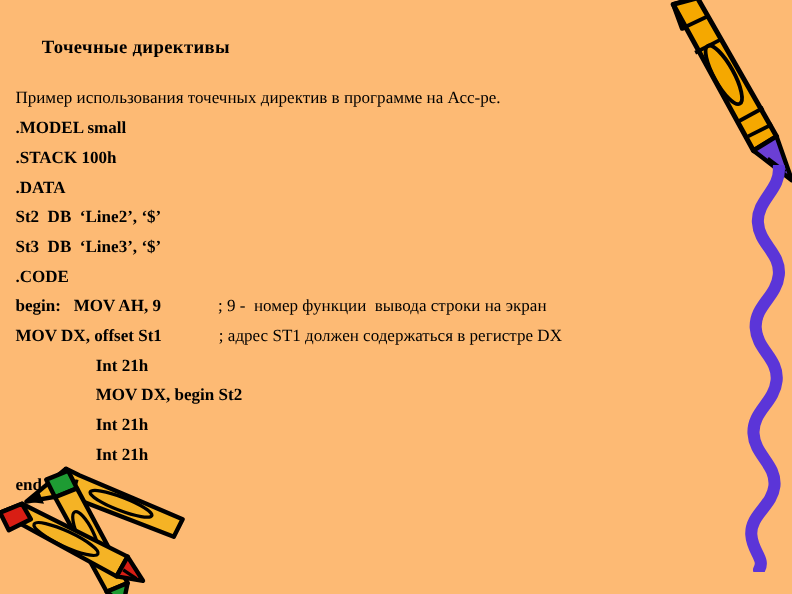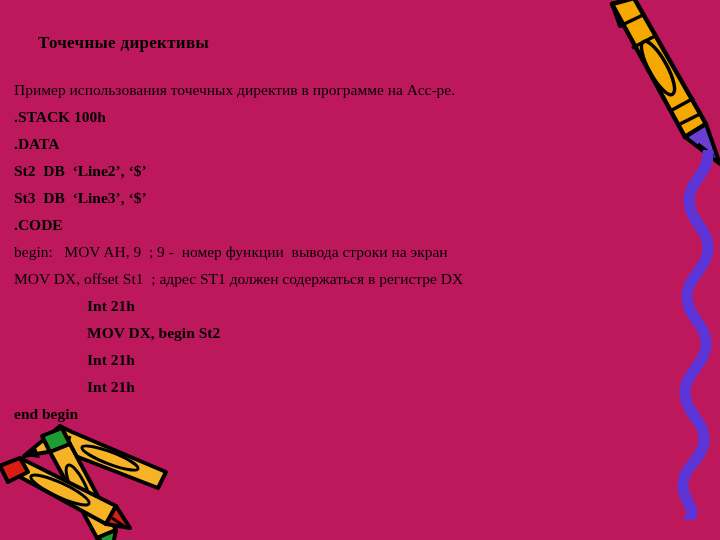--- a/index.html
+++ b/index.html
@@ -4,21 +4,21 @@
 <style>
   html, body {
     margin: 0;
     padding: 0;
     background: #ffffff;
   }
   #slide {
     position: relative;
     width: 720px;
     height: 540px;
-    background: #be185d;
+    background: #fdba74;
     overflow: hidden;
     font-family: "Liberation Serif", "DejaVu Serif", serif;
     color: #000000;
   }
 
   
   #slide-title {
     position: absolute;
     left: 38px;
     top: 33px;
@@ -35,22 +35,22 @@
     top: 76px;
     width: 660px;
   }
   .line {
     height: 27px;
     line-height: 27px;
     font-size: 15.5px;
     white-space: pre;
   }
   .line.bold      { font-weight: bold; }
-  .line .code     { font-weight: normal; }
-  .line .comment  { font-weight: normal; }
+  .line .code     { font-weight: bold; }
+  .line .comment  { font-weight: normal; padding-left: 44px; }
   .line.indent    { padding-left: 73px; }
 
   
   #crayon-top-right {
     position: absolute;
     left: 586px;
     top: -4px;
     width: 136px;
     height: 172px;
     pointer-events: none;
@@ -78,20 +78,21 @@
 </style>
 </head>
 <body>
 
 <div id="slide">
 
   <div id="slide-title">Точечные директивы</div>
 
   <div id="body-block">
       <div class="line">Пример использования точечных директив в программе на Асс-ре.</div>
+      <div class="line bold">.MODEL small</div>
       <div class="line bold">.STACK 100h</div>
       <div class="line bold">.DATA</div>
       <div class="line bold">St2  DB  ‘Line2’, ‘$’</div>
       <div class="line bold">St3  DB  ‘Line3’, ‘$’</div>
       <div class="line bold">.CODE</div>
       <div class="line"><span class="code">begin:   MOV AH, 9</span><span class="comment">  ; 9 -  номер функции  вывода строки на экран</span></div>
       <div class="line"><span class="code">MOV DX, offset St1</span><span class="comment">  ; адрес ST1 должен содержаться в регистре DX</span></div>
       <div class="line bold indent">Int 21h</div>
       <div class="line bold indent">MOV DX, begin St2</div>
       <div class="line bold indent">Int 21h</div>

